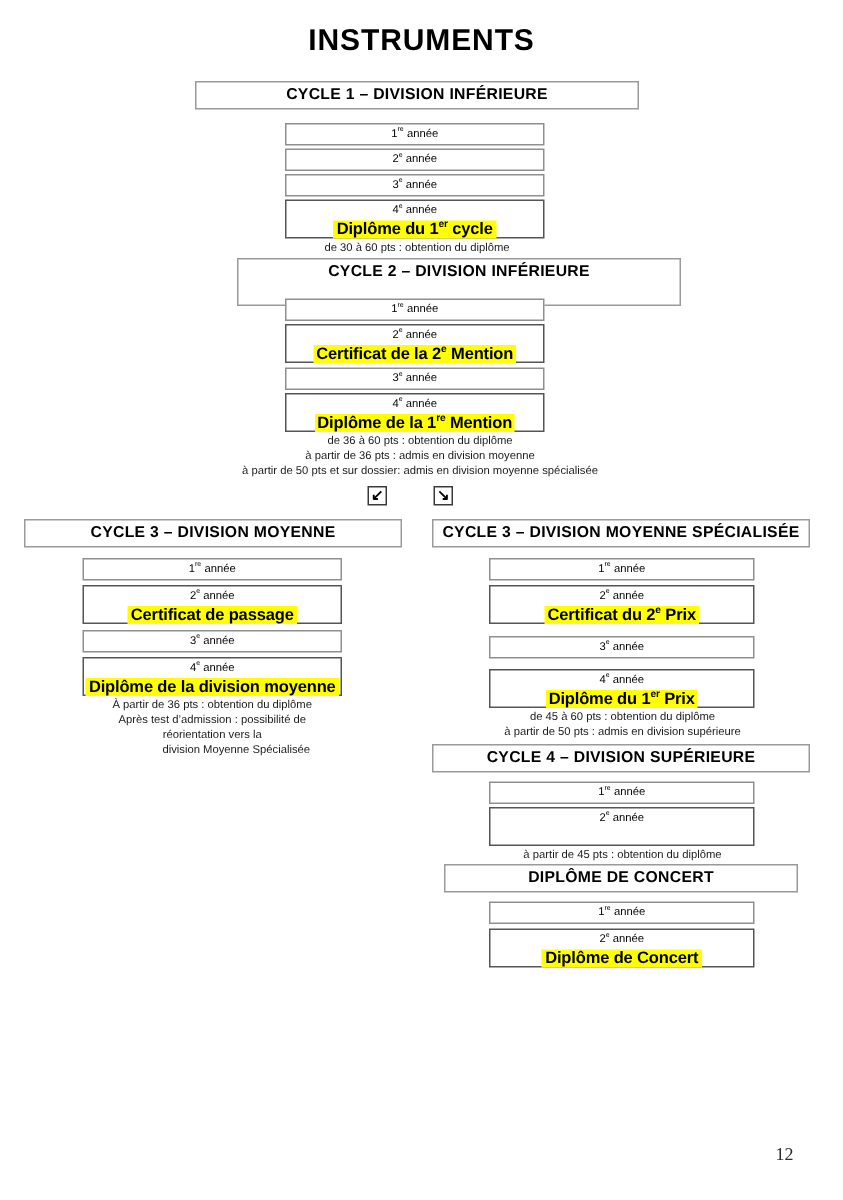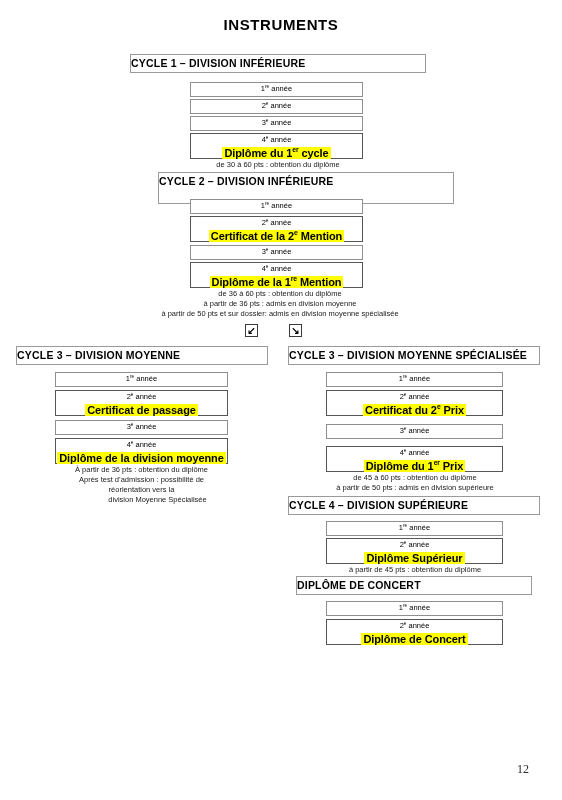--- a/index.html
+++ b/index.html
@@ -21,31 +21,32 @@
     inset: 0;
   }
 
   
   .doc-title {
     position: absolute;
     top: 16px;
     left: 0;
     width: 562px;
     text-align: center;
-    font-size: 15px;
+    font-size: 20px;
     font-weight: bold;
     letter-spacing: 0.6px;
   }
 
   
   .hdr-box {
     position: absolute;
     box-sizing: border-box;
     border: 1px solid #9a9a9a;
     background: #ffffff;
+    text-align: center;
     font-size: 10.5px;
     font-weight: bold;
     letter-spacing: 0.2px;
     line-height: 15px;
     padding: 1px 0 2px 0;
   }
 
   .year-box {
     position: absolute;
     box-sizing: border-box;
@@ -209,21 +210,20 @@
   <div class="note" style="left:300px; top:473px; width:230px;">de 45 à 60 pts : obtention du diplôme</div>
   <div class="note" style="left:300px; top:483px; width:230px;">à partir de 50 pts : admis en division supérieure</div>
 
   <div class="hdr-box" style="left:288px; top:496px; width:252px; height:19px;">CYCLE 4 – DIVISION SUPÉRIEURE</div>
 
   <div class="year-box" style="left:326px; top:521px; width:177px; height:15px;">
     <span class="year-label">1<sup>re</sup> année</span>
   </div>
   <div class="year-box thick" style="left:326px; top:538px; width:177px; height:26px;">
     <span class="year-label">2<sup>e</sup> année</span>
-    <span class="diploma-line"><span class="hl">Diplôme Supérieur</span></span>
   </div>
   <div class="note" style="left:300px; top:565px; width:230px;">à partir de 45 pts : obtention du diplôme</div>
 
   <div class="hdr-box" style="left:296px; top:576px; width:236px; height:19px;">DIPLÔME DE CONCERT</div>
 
   <div class="year-box" style="left:326px; top:601px; width:177px; height:15px;">
     <span class="year-label">1<sup>re</sup> année</span>
   </div>
   <div class="year-box thick" style="left:326px; top:619px; width:177px; height:26px;">
     <span class="year-label">2<sup>e</sup> année</span>

